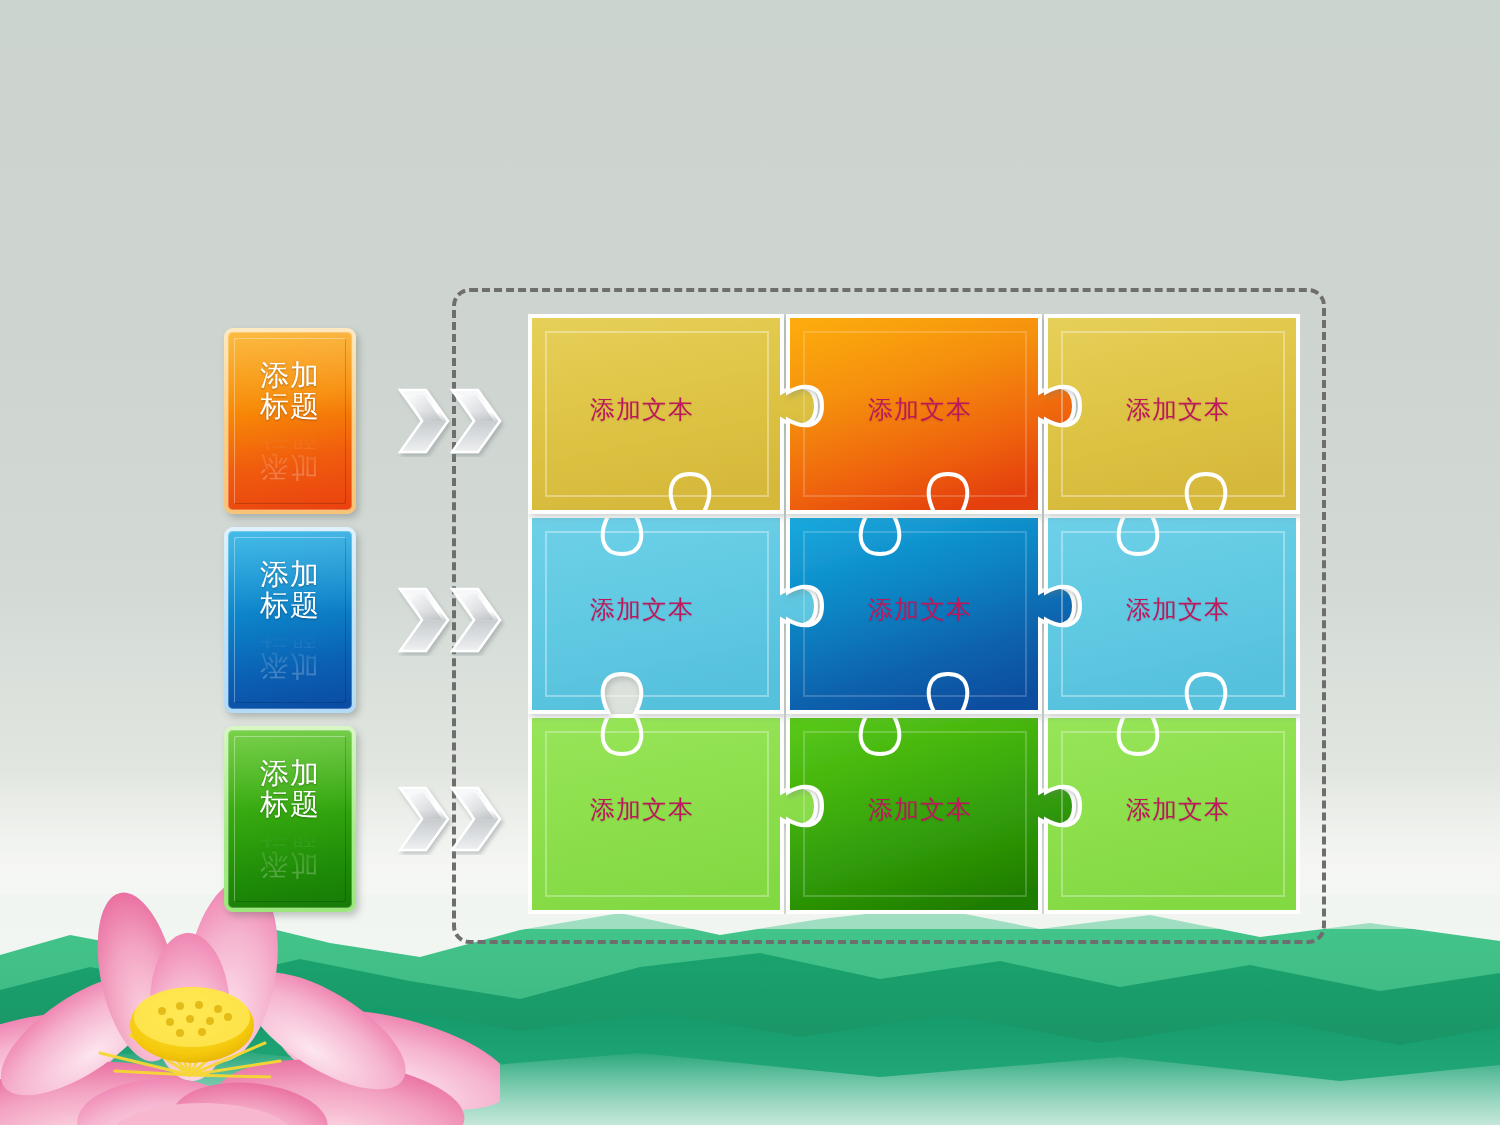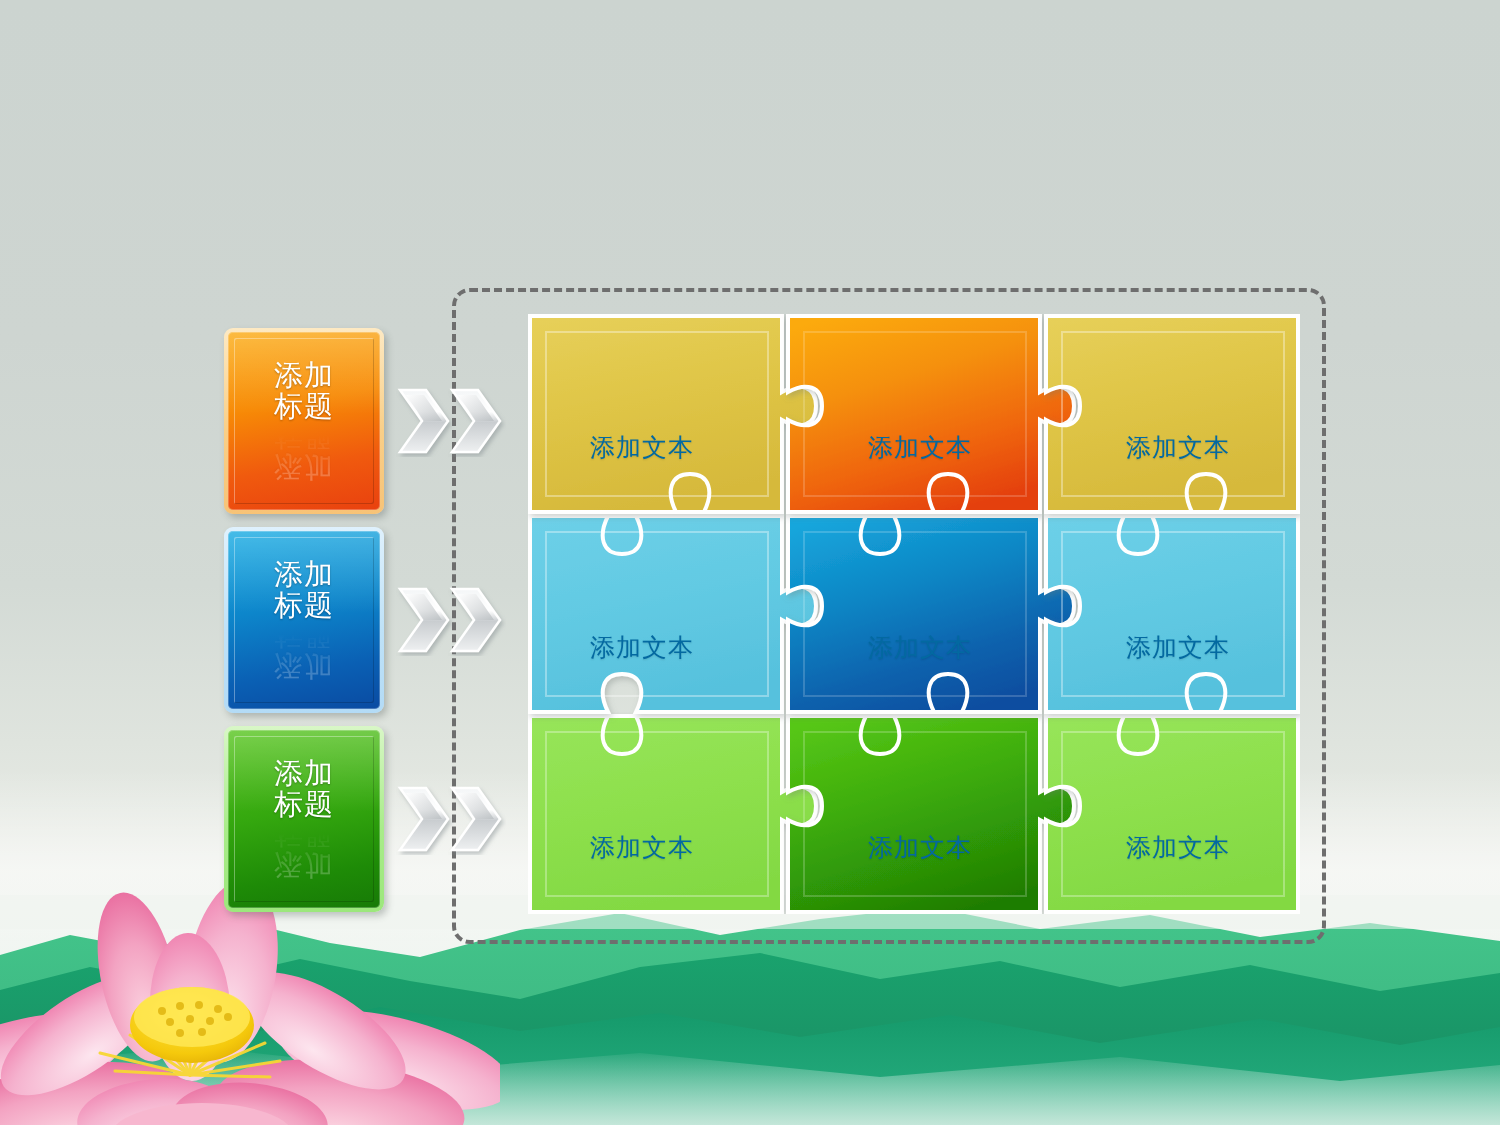--- a/index.html
+++ b/index.html
@@ -25,21 +25,21 @@
   #lotus{position:absolute;left:-60px;bottom:-30px;width:560px;height:280px;}
 
   
   #dashed-frame{
     position:absolute;left:452px;top:288px;width:874px;height:656px;
     border:4px dashed #6e6e6e;border-radius:18px;box-sizing:border-box;
   }
 
   
   .card{
-    position:absolute;left:224px;width:160px;height:186px;border-radius:9px;
+    position:absolute;left:224px;width:132px;height:186px;border-radius:9px;
     box-sizing:border-box;padding:4px;
     box-shadow:3px 4px 7px rgba(70,80,75,.30);
   }
   .card-inner{
     width:100%;height:100%;border-radius:5px;position:relative;overflow:hidden;
     box-shadow:inset 0 0 0 1px rgba(255,255,255,.25);
   }
   .card-bevel{position:absolute;inset:6px;border-radius:2px;
     box-shadow:inset 1px 1px 0 rgba(255,255,255,.35), inset -1px -1px 0 rgba(0,0,0,.18);}
   .card-gloss{position:absolute;left:0;right:0;top:0;height:46%;
@@ -66,22 +66,22 @@
 
   
   .chev-group{position:absolute;left:396px;width:110px;height:72px;}
   #chev-0{top:385px;}
   #chev-1{top:584px;}
   #chev-2{top:783px;}
 
   
   #puzzle{position:absolute;left:528px;top:314px;width:772px;height:600px;}
   .pz-label{
-    position:absolute;color:#0369a1;font-size:25px;letter-spacing:1px;
-    text-shadow:0 1px 2px rgba(0,0,0,.13);white-space:nowrap;pointer-events:none;margin-top:38px;
+    position:absolute;color:#be185d;font-size:25px;letter-spacing:1px;
+    text-shadow:0 1px 2px rgba(0,0,0,.13);white-space:nowrap;pointer-events:none;
   }
 </style>
 </head>
 <body>
 
 <div id="bg"></div>
 <div id="sky-haze"></div>
 
 <svg id="landscape" viewBox="0 0 1500 230" preserveAspectRatio="none">
   <defs>

